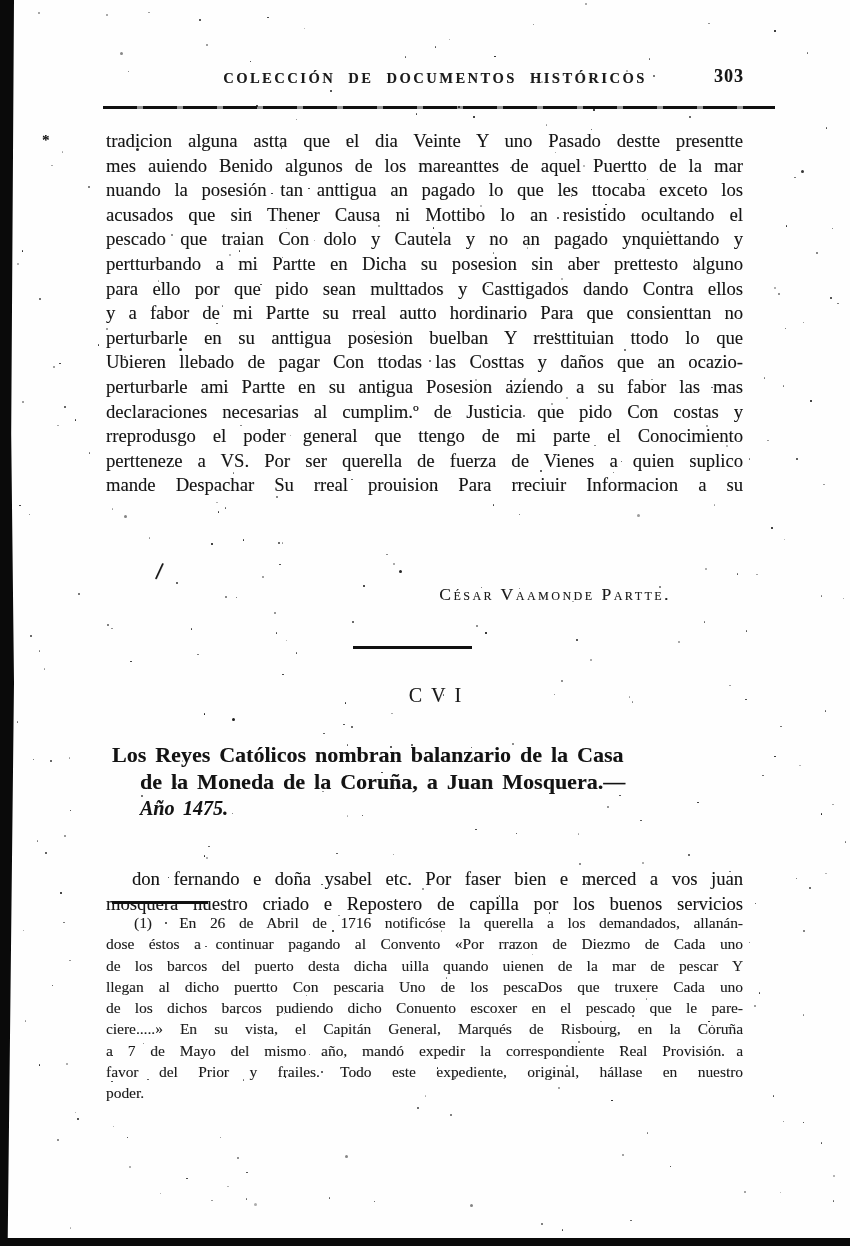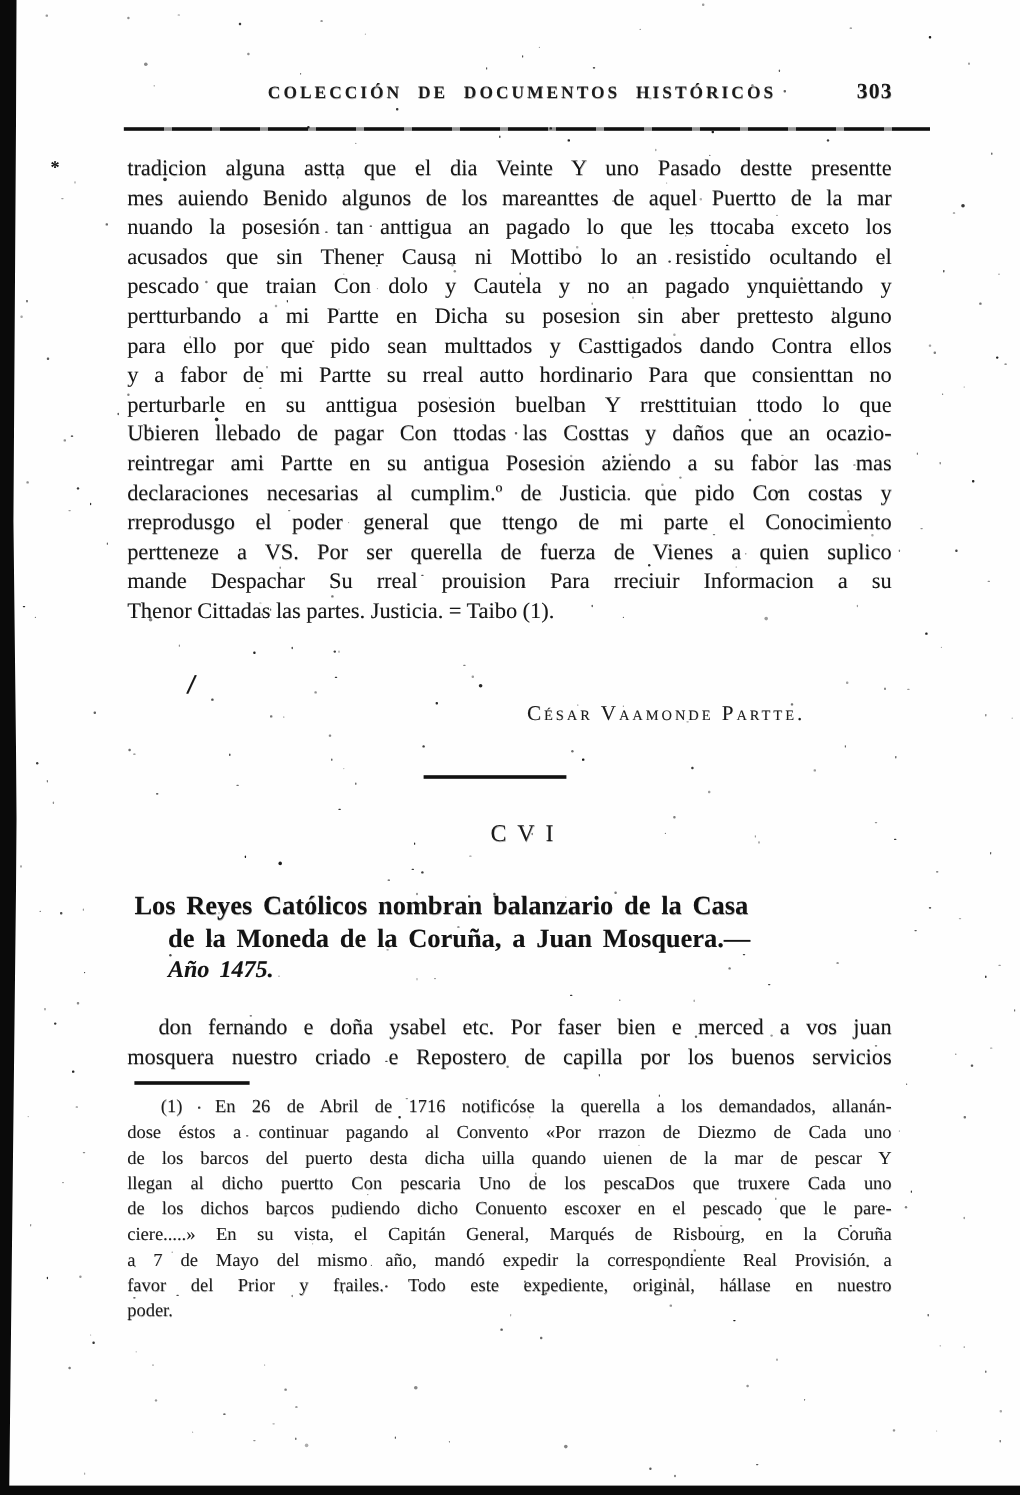--- a/index.html
+++ b/index.html
@@ -17,21 +17,21 @@
   .running-header{
     position:absolute;left:130px;top:70px;width:610px;text-align:center;
     font-size:14.5px;font-weight:bold;letter-spacing:2.5px;word-spacing:7px;color:#1b1b1b;
   }
   .page-num{position:absolute;left:714px;top:66px;font-size:18px;font-weight:bold;letter-spacing:1px;}
   .hrule{
     position:absolute;left:103px;top:106px;width:672px;height:3px;
     background:repeating-linear-gradient(90deg,#101010 0 34px,rgba(16,16,16,0.45) 34px 40px);
   }
   .para1{position:absolute;left:106px;top:129px;width:637px;font-size:18.6px;line-height:24.6px;}
-  .para2{position:absolute;left:106px;top:844px;width:637px;font-size:18.6px;line-height:25px;}
+  .para2{position:absolute;left:106px;top:866px;width:637px;font-size:18.6px;line-height:25px;}
   .line{text-align:justify;}
   .j{text-align-last:justify;}
   .indent{text-indent:26px;}
   .signature{
     position:absolute;left:106px;top:584px;width:637px;box-sizing:border-box;
     text-align:right;padding-right:72px;
     font-variant:small-caps;letter-spacing:2.5px;font-size:17.5px;color:#1a1a1a;
   }
   .divider{position:absolute;left:353px;top:646px;width:119px;height:3px;background:#111;}
   .section-num{
@@ -68,26 +68,25 @@
   <div class="line j">tradicion alguna astta que el dia Veinte Y uno Pasado destte presentte</div>
   <div class="line j">mes auiendo Benido algunos de los mareanttes de aquel Puertto de la mar</div>
   <div class="line j">nuando la posesión tan anttigua an pagado lo que les ttocaba exceto los</div>
   <div class="line j">acusados que sin Thener Causa ni Mottibo lo an resistido ocultando el</div>
   <div class="line j">pescado que traian Con dolo y Cautela y no an pagado ynquiettando y</div>
   <div class="line j">pertturbando a mi Partte en Dicha su posesion sin aber prettesto alguno</div>
   <div class="line j">para ello por que pido sean multtados y Casttigados dando Contra ellos</div>
   <div class="line j">y a fabor de mi Partte su rreal autto hordinario Para que consienttan no</div>
   <div class="line j">perturbarle en su anttigua posesion buelban Y rresttituian ttodo lo que</div>
   <div class="line j">Ubieren llebado de pagar Con ttodas las Costtas y daños que an ocazio-</div>
-  <div class="line j">reintregar ami Partte en su antigua Posesion aziendo a su fabor las mas</div>
+  <div class="line j">perturbarle ami Partte en su antigua Posesion aziendo a su fabor las mas</div>
   <div class="line j">declaraciones necesarias al cumplim.º de Justicia que pido Con costas y</div>
   <div class="line j">rreprodusgo el poder general que ttengo de mi parte el Conocimiento</div>
   <div class="line j">pertteneze a VS. Por ser querella de fuerza de Vienes a quien suplico</div>
   <div class="line j">mande Despachar Su rreal prouision Para rreciuir Informacion a su</div>
-  <div class="line">Thenor Cittadas las partes. Justicia. = Taibo (1).</div>
 </div>
 
 <span class="mark-slash">/</span>
 
 <div class="signature">César Vaamonde Partte.</div>
 
 <div class="divider"></div>
 
 <div class="section-num">CVI</div>
 

